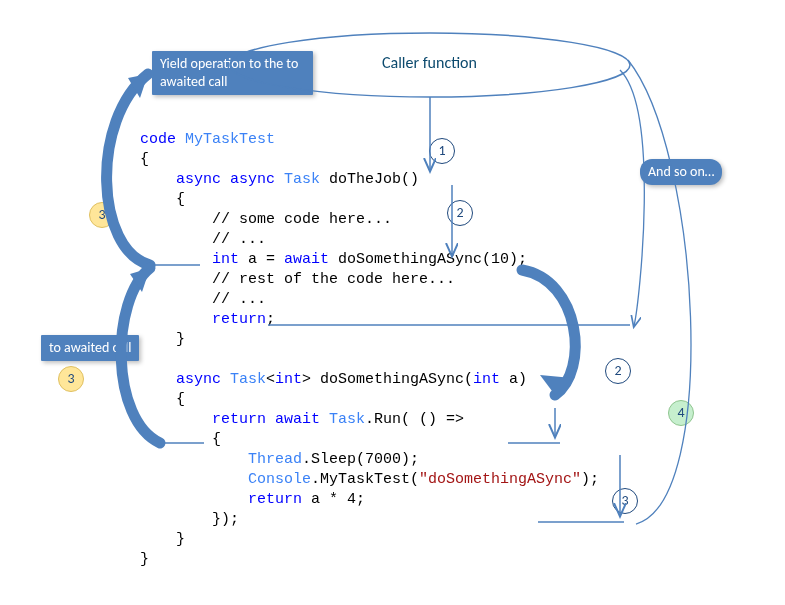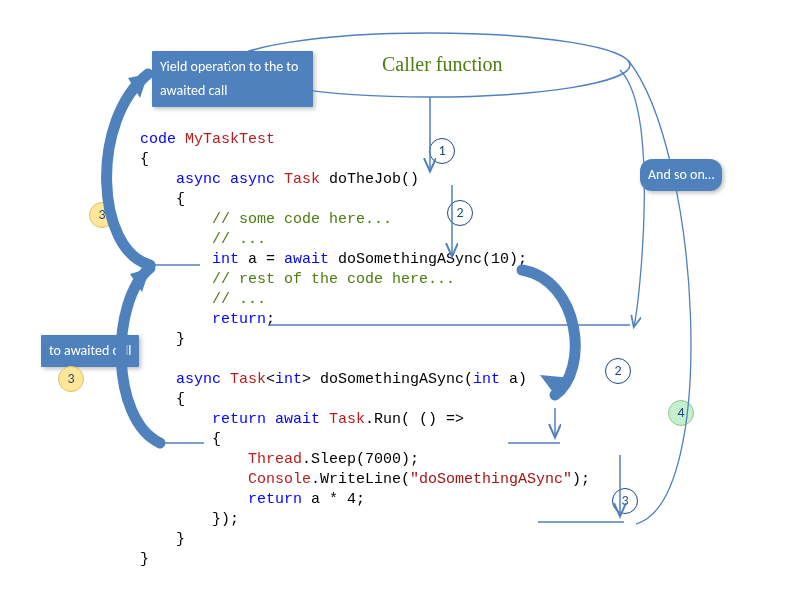--- a/index.html
+++ b/index.html
@@ -15,29 +15,29 @@
     position: absolute;
     left: 140px;
     top: 130px;
     font-family: Consolas, "Courier New", monospace;
     font-size: 15px;
     line-height: 20px;
     white-space: pre;
     color: #000;
   }
   .kw { color: #0000ff; }       
-  .type { color: #b91c1c; }     
-  .cm { color: #4d7c0f; text-align: right; }       
+  .type { color: #3b82f6; }     
+  .cm { color: #000000; text-align: right; }       
   .str { color: #a31515; }      
   .callout {
     position: absolute;
     background: #4f81bd;
     color: #fff;
     font-size: 14px;
-    line-height: 24px;
+    line-height: 18px;
     padding: 4px 8px;
     border-radius: 1px;
     box-shadow: 2px 2px 4px rgba(0,0,0,.25);
   }
   .step {
     position: absolute;
     width: 24px;
     height: 24px;
     border: 1.5px solid #1f497d;
     border-radius: 50%;
@@ -57,23 +57,22 @@
     border-color: #8fc58f;
   }
   svg.overlay {
     position: absolute;
     left: 0; top: 0;
     width: 785px; height: 605px;
     pointer-events: none;
   }
   .caller-label {
     position:absolute;
-    font-size:20px;
-    color:#4d7c0f;
-    font-family:Liberation Serif, serif;
+    font-size:16px;
+    color:#0c4a6e;
   }
 </style>
 </head>
 <body>
 
 <div class="caller-label" style="left:382px; top:53px;">Caller function</div>
 
 <div class="callout" style="left:152px; top:51px; width:145px;">Yield operation to
 the to awaited call</div>
 
@@ -99,21 +98,21 @@
 <span class="cm">        // rest of the code here...</span>
 <span class="cm">        // ...</span>
 <span class="kw">        return</span><span>;</span>
 <span>    }</span>
 
 <span class="kw">    async</span><span class="type"> Task</span><span>&lt;</span><span class="kw">int</span><span>&gt; doSomethingASync(</span><span class="kw">int</span><span> a)</span>
 <span>    {</span>
 <span class="kw">        return</span><span class="kw"> await</span><span class="type"> Task</span><span>.Run( () =&gt;</span>
 <span>        {</span>
 <span class="type">            Thread</span><span>.Sleep(7000);</span>
-<span class="type">            Console</span><span>.WriteLine(</span><span class="str">"doSomethingASync"</span><span>);</span>
+<span class="type">            Console</span><span>.MyTaskTest(</span><span class="str">"doSomethingASync"</span><span>);</span>
 <span class="kw">            return</span><span> a * 4;</span>
 <span>        });</span>
 <span>    }</span>
 <span>}</span></div>
 
 <svg class="overlay">
   <defs>
     <marker id="arr" markerWidth="10" markerHeight="10" refX="7" refY="3" orient="auto">
       <path d="M0,0 L8,3 L0,6 Z" fill="#4f81bd"></path>
     </marker>

